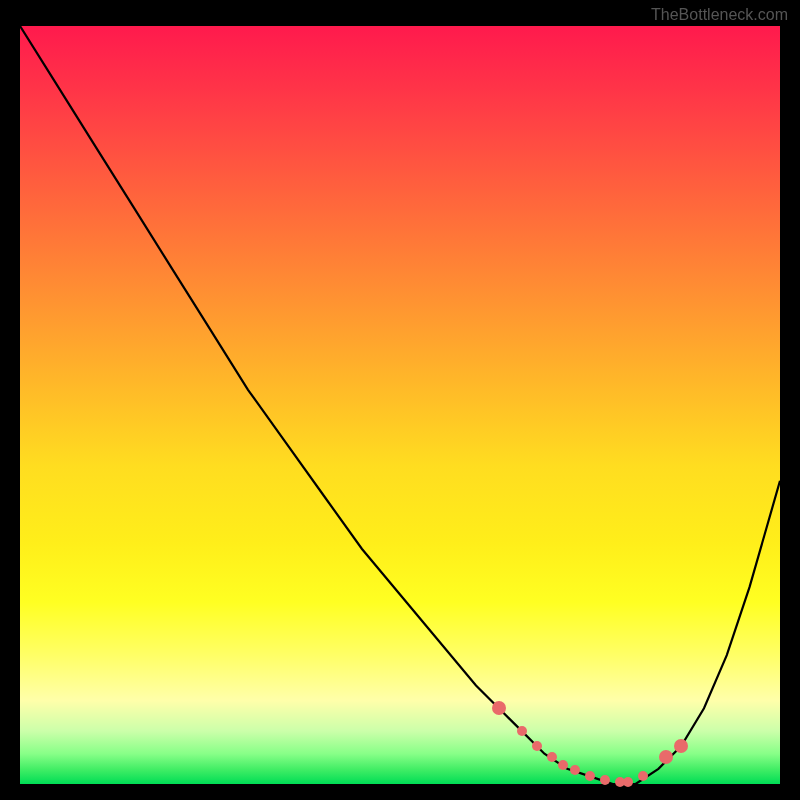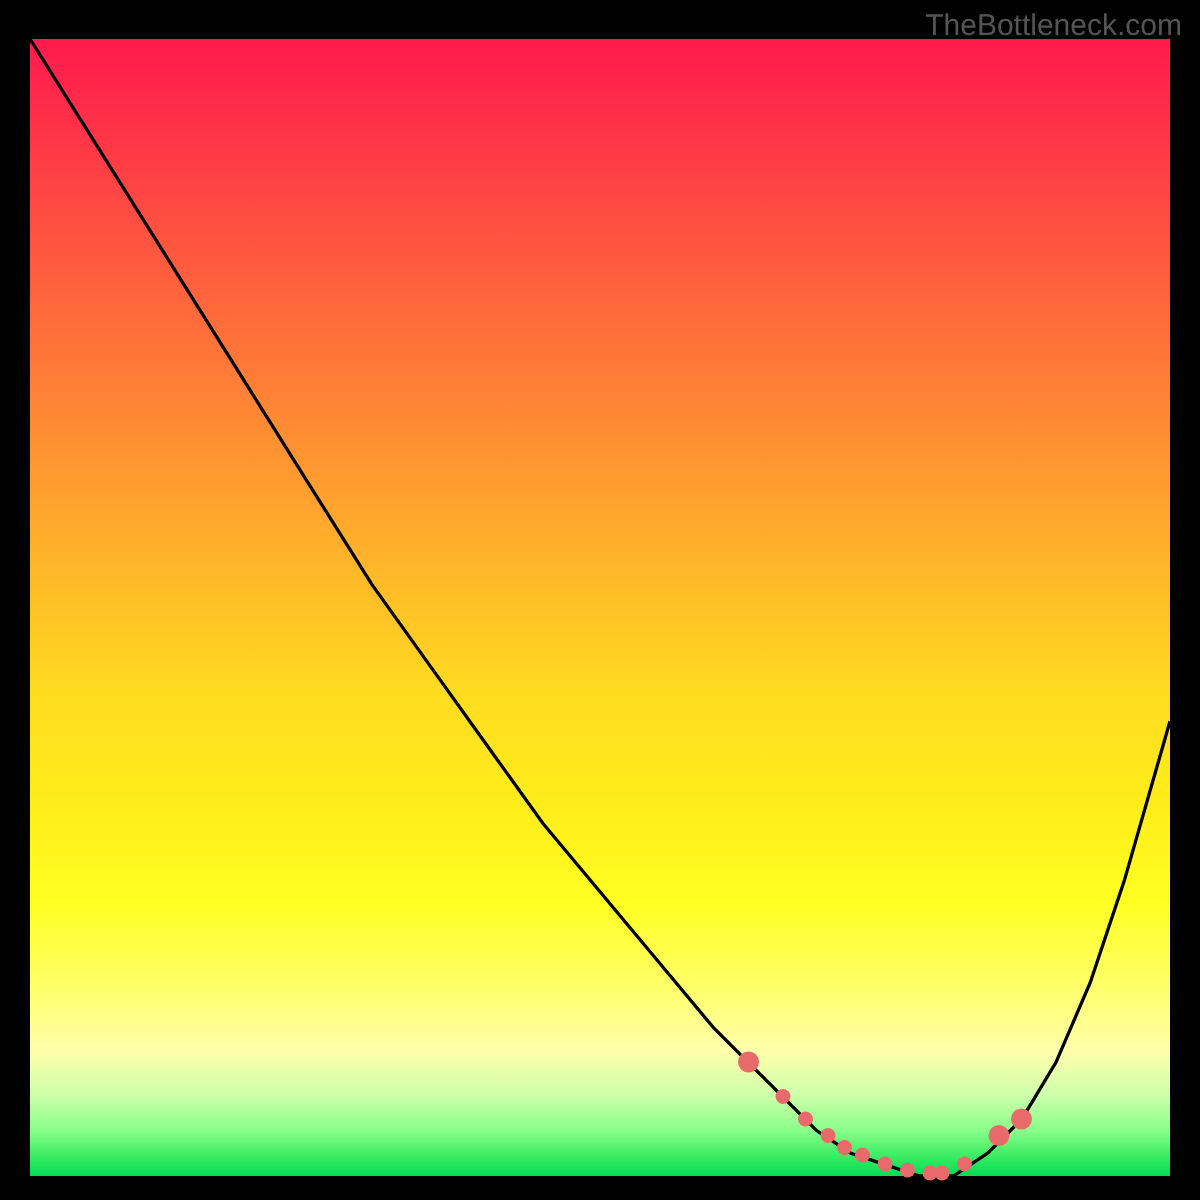--- a/index.html
+++ b/index.html
@@ -8,21 +8,21 @@
     height: 800px;
     background: #000;
     position: relative;
     font-family: Arial, sans-serif;
   }
   .watermark {
     position: absolute;
     top: 6px;
     right: 12px;
     color: #555;
-    font-size: 20px;
+    font-size: 16px;
     font-weight: 500;
     z-index: 10;
   }
   .plot-area {
     position: absolute;
     left: 20px;
     top: 26px;
     width: 760px;
     height: 758px;
     background: linear-gradient(to bottom,

